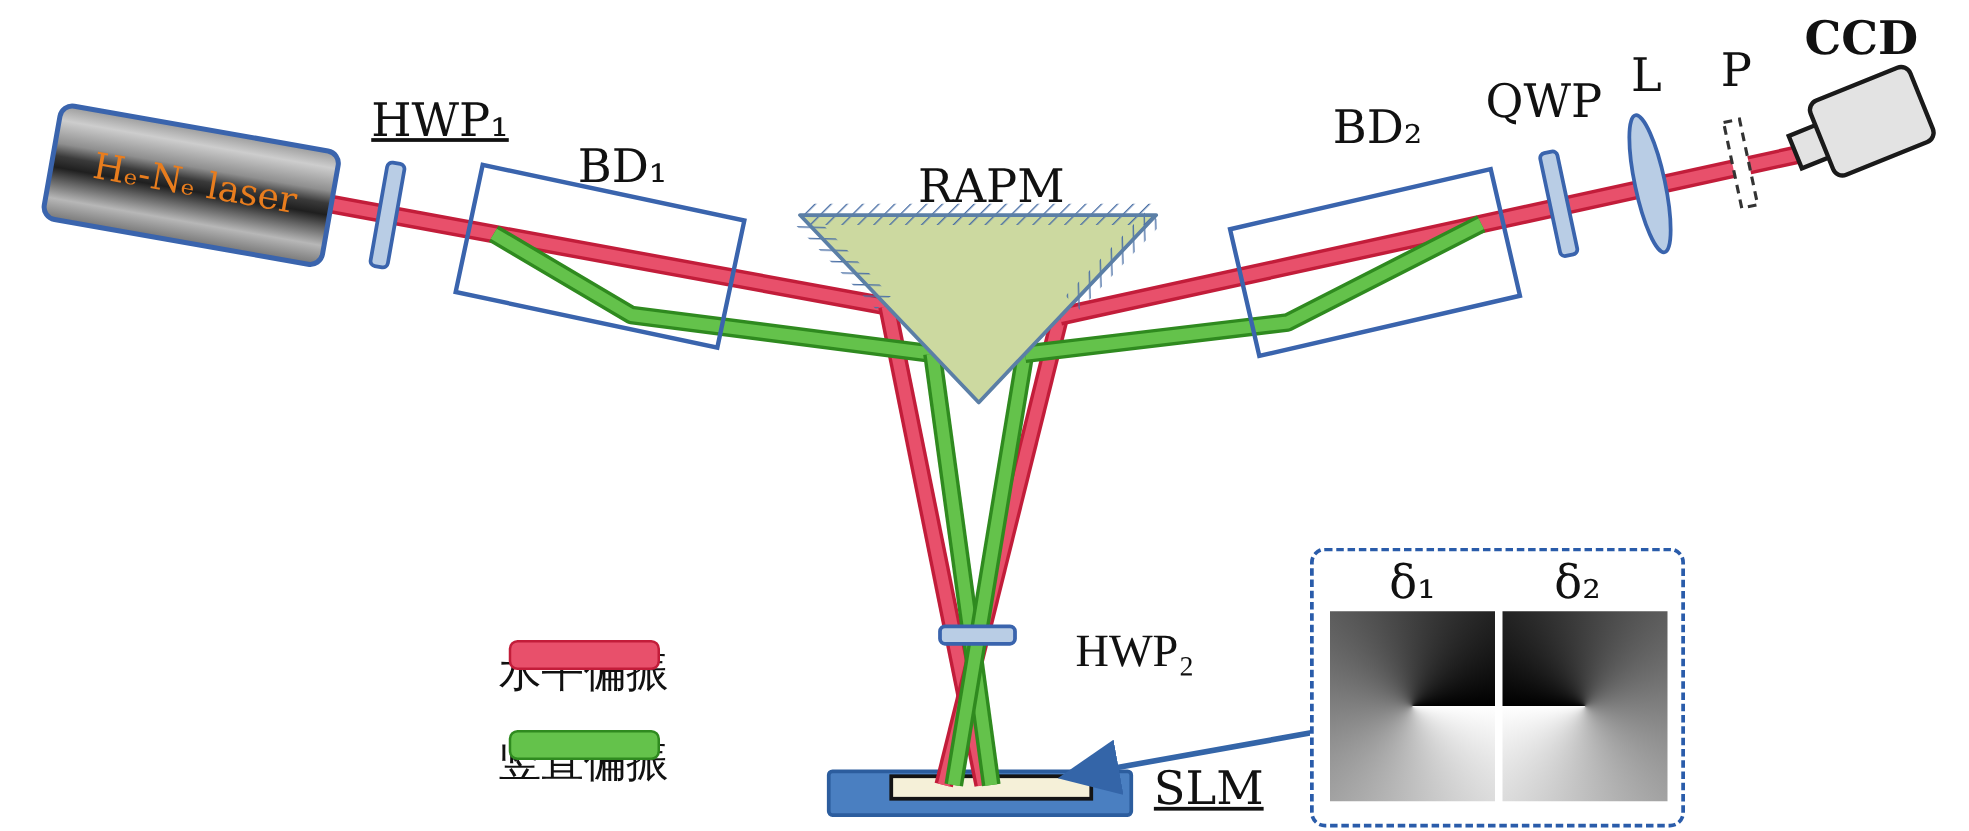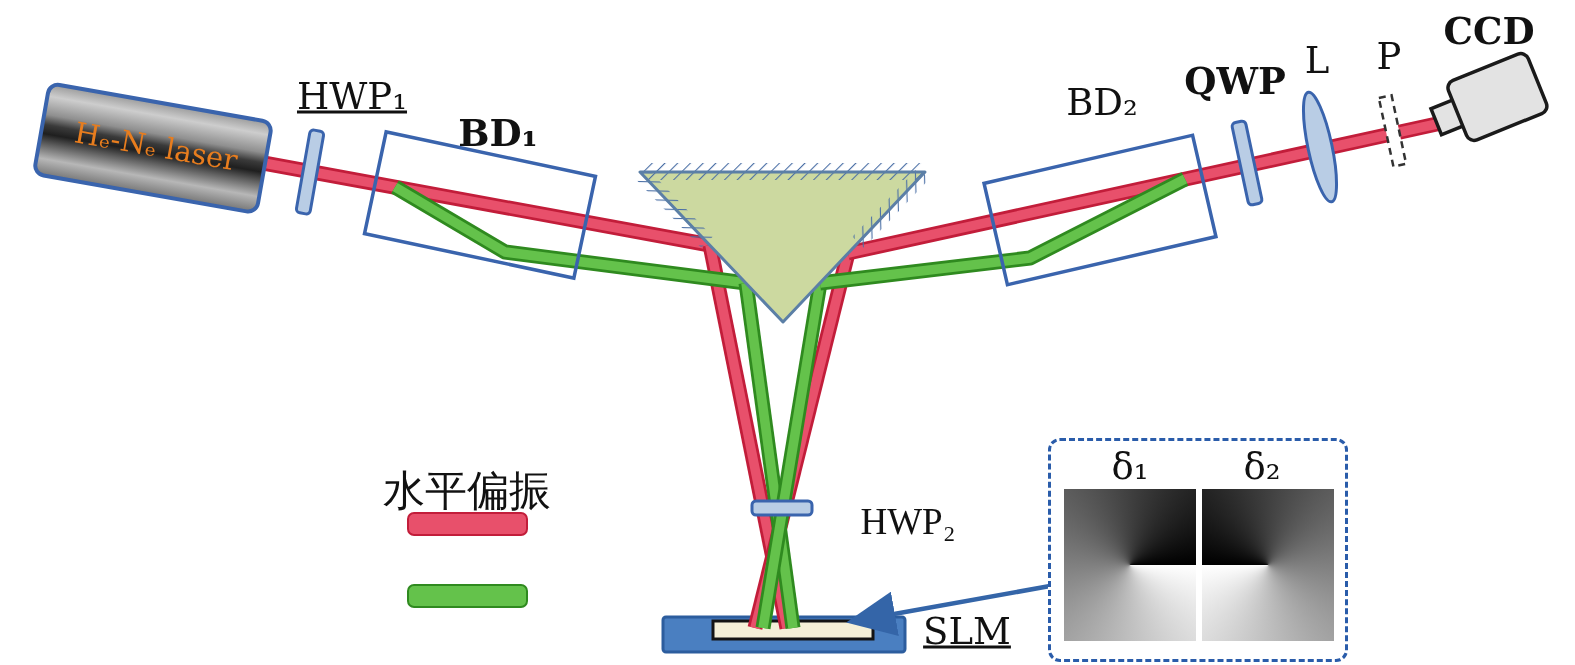--- a/index.html
+++ b/index.html
@@ -14,21 +14,21 @@
   .beam-red-over    { fill:none; stroke:var(--beam-red);        stroke-width:9.5; stroke-linejoin:round; }
   .beam-green-under { fill:none; stroke:var(--beam-green-border); stroke-width:15;  stroke-linejoin:round; }
   .beam-green-over  { fill:none; stroke:var(--beam-green);        stroke-width:9.5; stroke-linejoin:round; }
 
   
   .lbl { position:absolute; transform:translate(-50%,-50%); font-size:37px; color:#111;
          white-space:nowrap; line-height:1; }
   .delta-label { font-size:37px; }
   .laser-label { position:absolute; left:156px; top:147px; transform:translate(-50%,-50%) rotate(10deg);
                  font-size:29px; color:var(--laser-text); white-space:nowrap; line-height:1; }
-  .legend-text { font-size:42px; }
+  .legend-text { font-size:34px;margin-top:47px; }
 
   
   .legend-bar { position:absolute; width:121px; height:24px; border-radius:7px; }
   .legend-bar.h { left:407px; top:512px; background:var(--beam-red);   border:2.5px solid var(--beam-red-border); }
   .legend-bar.v { left:407px; top:584px; background:var(--beam-green); border:2.5px solid var(--beam-green-border); }
 
   
   .inset { position:absolute; left:1048px; top:438px; width:300px; height:224px;
            border:3.5px dashed var(--inset-border); border-radius:12px; background:#fff; }
   .phase { position:absolute; top:48px; width:132px; height:152px; }
@@ -139,31 +139,33 @@
     <g transform="rotate(-22 1490 100)">
       <rect x="1432" y="86" width="26" height="28" style="fill:var(--ccd-fill)" stroke="#1a1a1a" stroke-width="3.5"></rect>
       <rect x="1455" y="68" width="86" height="64" rx="8" style="fill:var(--ccd-fill)" stroke="#1a1a1a" stroke-width="3.5"></rect>
     </g>
 
     <line x1="1050" y1="586" x2="855" y2="621" style="stroke:var(--arrow)" stroke-width="4.5" marker-end="url(#arrowhead)"></line>
   </svg>
 
   <div class="laser-label">Hₑ-Nₑ laser</div>
   <div class="lbl" style="left:352px; top:96px;text-decoration:underline;">HWP₁</div>
-  <div class="lbl" style="left:498px; top:133px;font-weight:bold;">BD₁</div>
+  <div class="lbl" style="left:498px; top:133px;">BD₁</div>
+  <div class="lbl" style="left:793px; top:149px;">RAPM</div>
   <div class="lbl" style="left:1102px; top:102px;">BD₂</div>
-  <div class="lbl" style="left:1235px; top:81px;font-weight:bold;">QWP</div>
+  <div class="lbl" style="left:1235px; top:81px;">QWP</div>
   <div class="lbl" style="left:1317px; top:60px;">L</div>
   <div class="lbl" style="left:1389px; top:56px;">P</div>
   <div class="lbl" style="left:1489px; top:31px;font-weight:bold;">CCD</div>
   <div class="lbl" style="left:908px; top:521px;font-family:Liberation Serif, serif;">HWP₂</div>
   <div class="lbl" style="left:967px; top:631px;text-decoration:underline;">SLM</div>
 
   <div class="lbl legend-text" style="left:467px; top:491px;">水平偏振</div>
   <div class="legend-bar h"></div>
+  <div class="lbl legend-text" style="left:467px; top:563px;">竖直偏振</div>
   <div class="legend-bar v"></div>
 
   <div class="inset">
     <div class="phase p1"></div>
     <div class="phase p2"></div>
   </div>
   <div class="lbl delta-label" style="left:1130px; top:466px;">δ₁</div>
   <div class="lbl delta-label" style="left:1262px; top:466px;">δ₂</div>
 
 </div>

